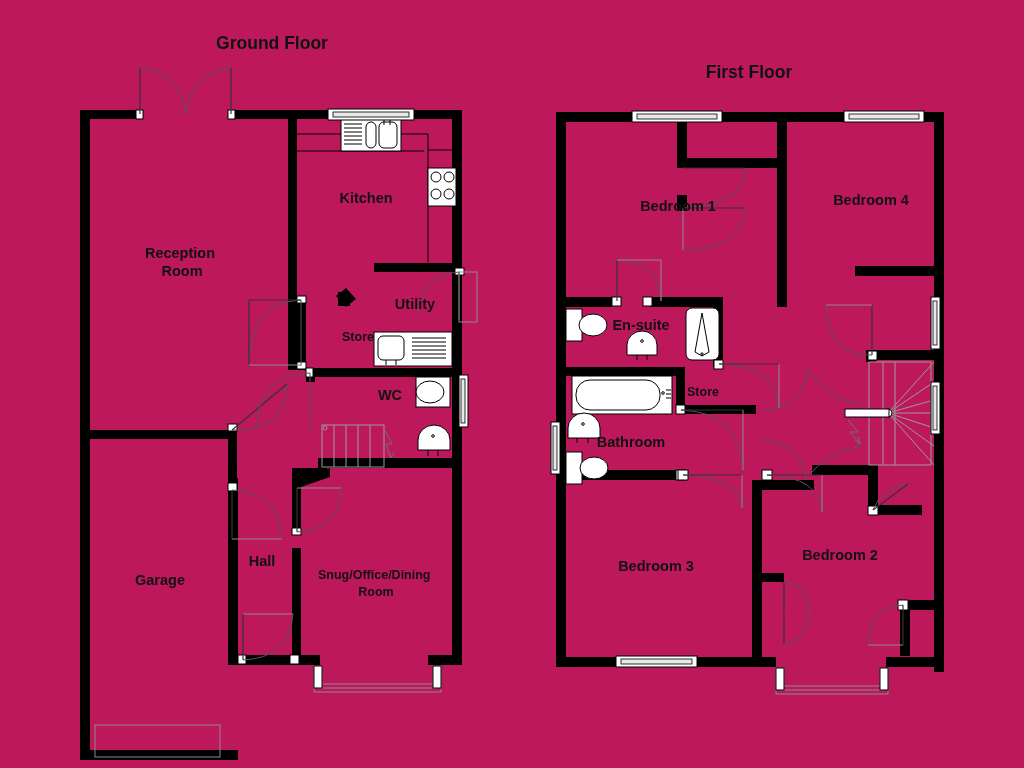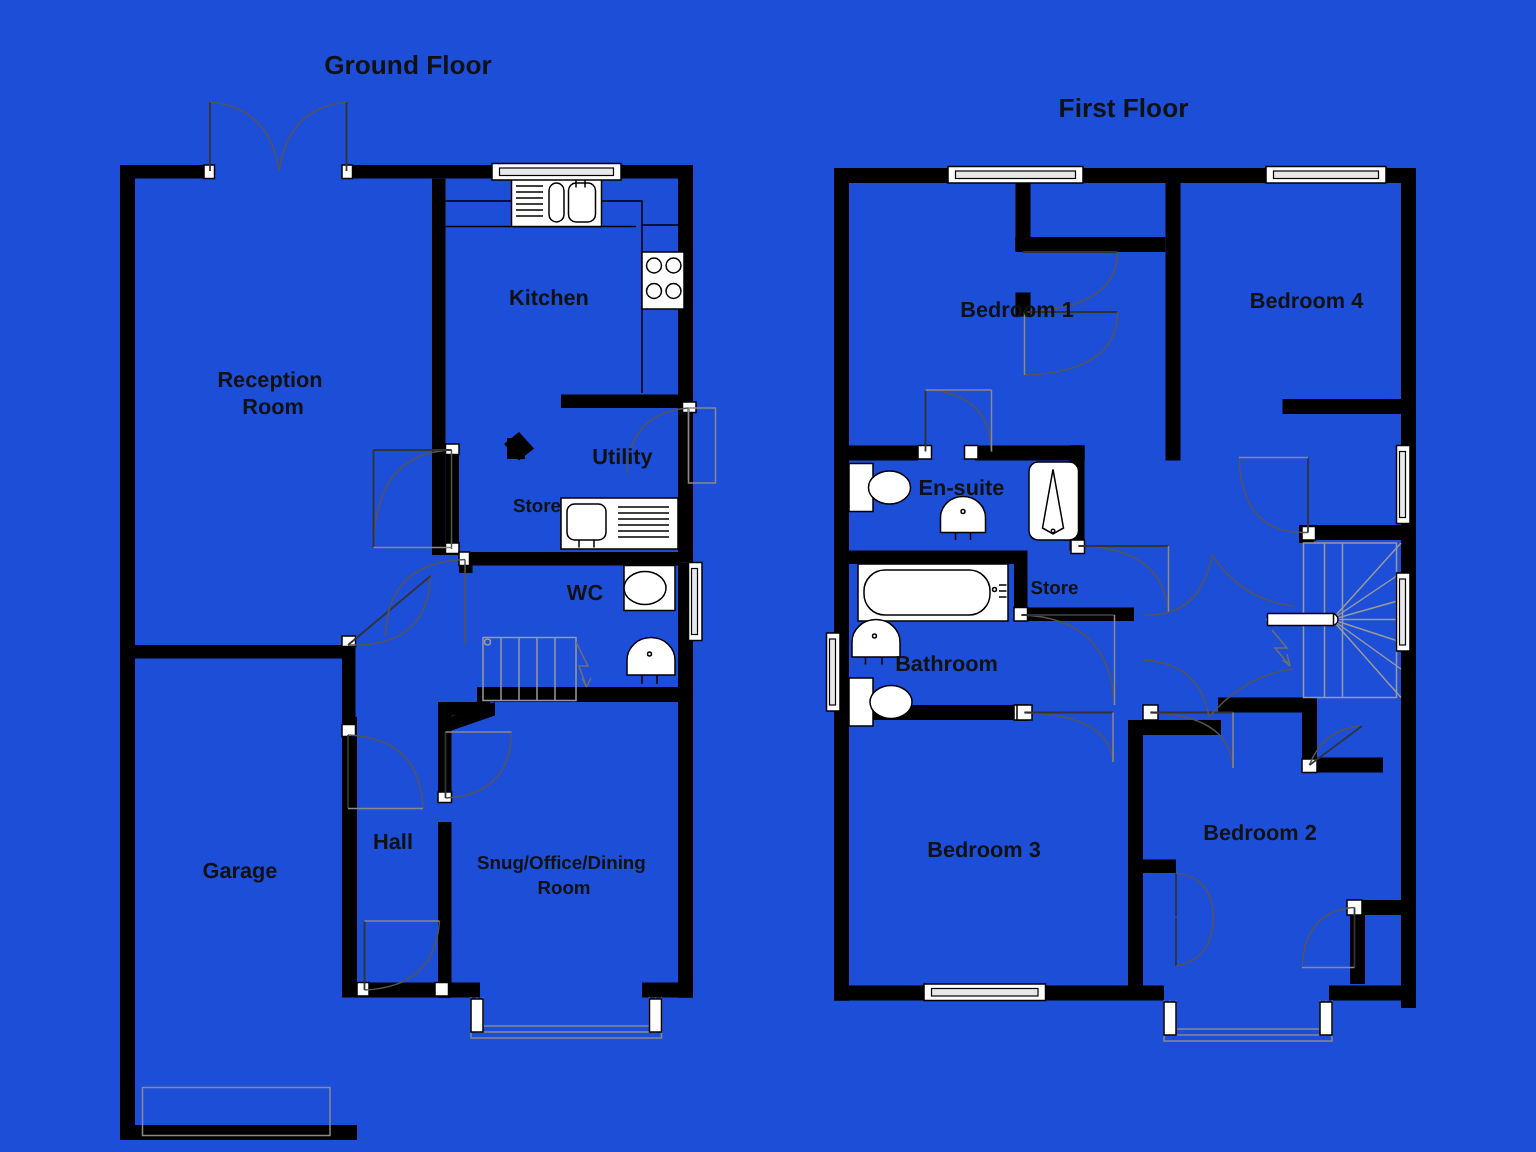--- a/index.html
+++ b/index.html
@@ -2,21 +2,21 @@
 <html><head>
 <meta charset="utf-8">
 <title>Floor Plan</title>
 <style>
   html,body{margin:0;padding:0;background:#ffffff;}
   body{
     width:1024px;height:768px;overflow:hidden;
     font-family:"Liberation Sans", sans-serif;
     color:#000;
   }
-  #plan-root{position:relative;width:1024px;height:768px;background:#1d4ed8;}
+  #plan-root{position:relative;width:1024px;height:768px;background:#be185d;}
   svg{display:block;}
   .floor-title{
     font-family:"Liberation Sans", sans-serif;
     font-weight:bold;font-size:17.5px;fill:#111;
     text-anchor:middle;
   }
   .room-label{
     font-family:"Liberation Sans", sans-serif;
     font-weight:bold;font-size:14.5px;fill:#111;
     text-anchor:middle;

